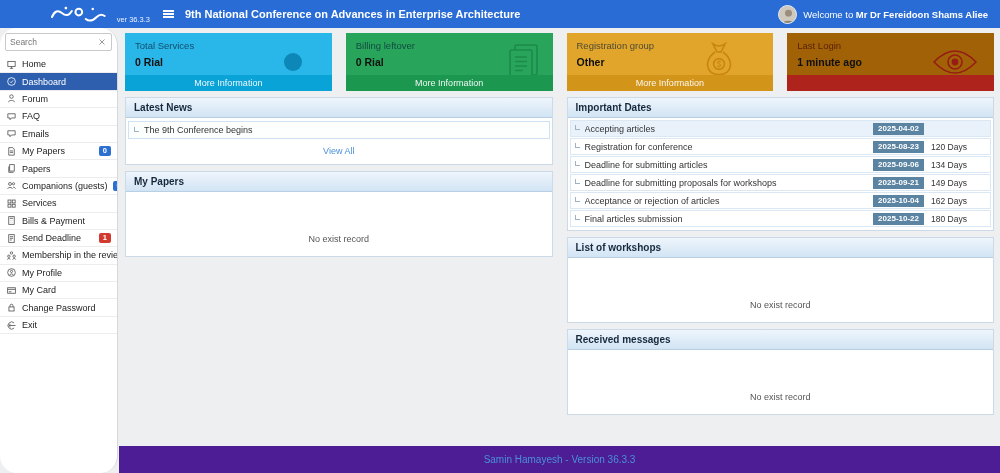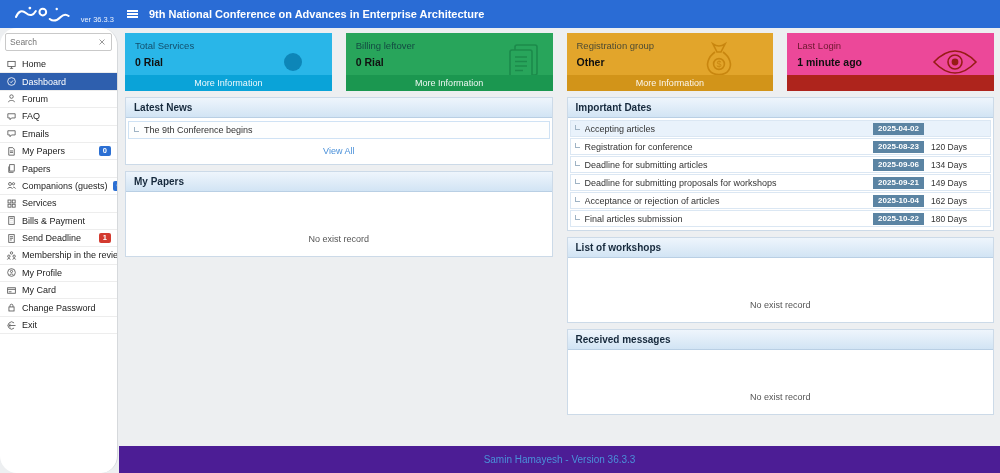--- a/index.html
+++ b/index.html
@@ -5,21 +5,21 @@
   * { box-sizing: border-box; margin: 0; padding: 0; }
   html,body { width:1000px; height:473px; }
   body {
     position: relative; overflow: hidden;
     font-family: "Liberation Sans", sans-serif;
     background: #edeff1;
   }
   
   .topbar { position:absolute; top:0; left:0; right:0; height:28px;
     background:#2a6cd5; display:flex; align-items:center; color:#fff; z-index:5; }
-  .logo-wrap { width:118px; flex:none; display:flex; align-items:flex-end; gap:9px; padding:2px 4px 3px 10px; }
+  .logo-wrap { width:118px; flex:none; display:flex; align-items:flex-end; gap:9px; padding:2px 4px 3px 10px;margin-left:36px; }
   .logo-caption { font-size:7.5px; color:#e8f0fc; white-space:nowrap; }
   .hamburger { margin-left:6px; cursor:pointer; padding:3px; }
   .hamburger i { display:block; width:11px; height:1.7px; background:#fff; margin:1.6px 0; }
   .topbar-title { font-size:11px; font-weight:bold; margin-left:8px; white-space:nowrap; }
   .welcome { margin-left:auto; display:flex; align-items:center; gap:6px; padding-right:12px; font-size:9.5px; white-space:nowrap; }
   .welcome b { font-weight:bold; }
   .avatar { width:19px; height:19px; border-radius:50%; overflow:hidden; flex:none; background:#d8d2c6; border:1px solid #e5edf9; cursor:pointer; }
   
   .sidebar { position:absolute; top:28px; left:0; bottom:0; width:118px;
     background:#fff; border-right:1px solid #d6d9dc; z-index:4;border-radius:17px; }
@@ -41,21 +41,21 @@
   .col { flex:1; min-width:0; }
   .cards { display:flex; gap:14px;border-radius:24px; }
   .card { flex:1; height:58px; position:relative; overflow:hidden; }
   .card-title { font-size:9.5px; padding:7px 10px 0; color:rgba(10,35,55,.72); }
   .card-value { font-size:10.5px; font-weight:bold; color:#101010; padding:5px 10px 0; }
   .card-footer { position:absolute; bottom:0; left:0; right:0; height:16px; text-align:center;
     font-size:9px; line-height:16px; color:rgba(255,255,255,.93); cursor:pointer;margin-top:44px; }
   .c1 { background:#29b6e8; } .c1 .card-footer { background:#0aa3d8; }
   .c2 { background:#28a55b; } .c2 .card-footer { background:#1b9750; }
   .c3 { background:#e2a52b; } .c3 .card-footer { background:#d29419; }
-  .c4 { background:#ec4899; } .c4 .card-footer { background:#ae241c; }
+  .c4 { background:#a16207; } .c4 .card-footer { background:#ae241c; }
   .c4 .card-title { color:rgba(60,5,5,.72); }
   .card-icon { position:absolute; pointer-events:none; }
   .card-icon.person { right:18px; bottom:0; }
   .card-icon.docs   { right:10px; top:8px; }
   .card-icon.bag    { right:34px; top:6px; }
   .card-icon.eye    { right:16px; top:14px; }
   
   .panel { margin-top:6px; border:1px solid #ccdae8; background:#fff; }
   .panel-h { background:linear-gradient(#eef5fc,#d2e4f4); border-bottom:1px solid #b9cfe4;
     padding:4px 8px; font-size:10px; font-weight:bold; color:#16293c; }
@@ -92,20 +92,33 @@
       <circle cx="47" cy="5" r="1.2" fill="#fff"></circle>
     </svg>
     <span class="logo-caption">ver 36.3.3</span>
   </div>
   <div class="hamburger">
       <i></i>
       <i></i>
       <i></i>
     </div>
   <div class="topbar-title">9th National Conference on Advances in Enterprise Architecture</div>
+  <div class="welcome">
+    <span class="avatar">
+      <svg width="19" height="19" viewBox="0 0 24 24">
+        <rect width="24" height="24" fill="#cfc9bd"></rect>
+        <circle cx="12" cy="9" r="4.4" fill="#9b8e7e"></circle>
+        <path d="M3 24c0-7 18-7 18 0z" fill="#8a8176"></path>
+      </svg>
+    </span>
+    <span>
+      <span>Welcome to</span>
+      <b>Mr Dr Fereidoon Shams Aliee</b>
+    </span>
+  </div>
 </div>
 
 <div class="sidebar">
   <div class="search-row">
     <input placeholder="Search" style="">
     <svg class="search-clear" viewBox="0 0 10 10">
         <path d="M2.5 2.5l5 5M7.5 2.5l-5 5" stroke="#999" stroke-width="1"></path>
       </svg>
   </div>
 

